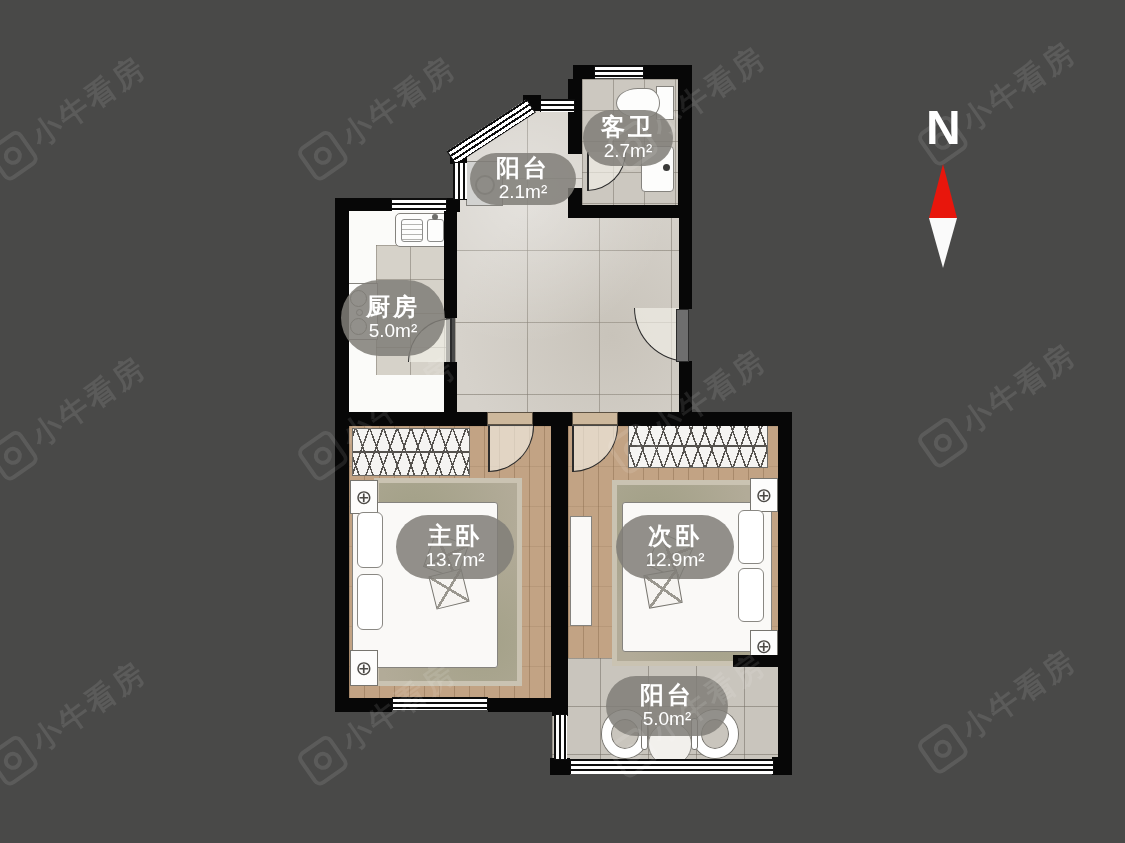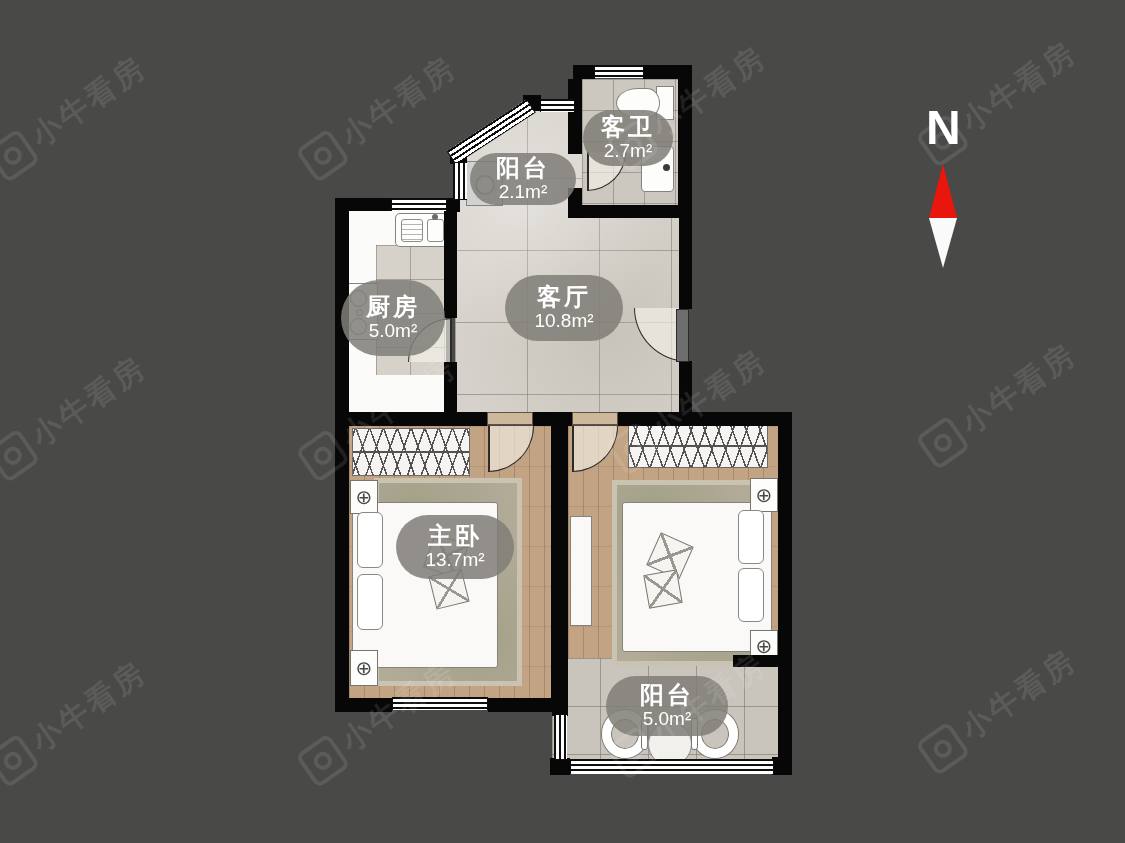--- a/index.html
+++ b/index.html
@@ -189,28 +189,28 @@
     <span class="rarea">2.7m²</span>
   </div>
   <div class="pill" style="left:470px;top:153px;width:106px;height:52px;">
     <span class="rname">阳台</span>
     <span class="rarea">2.1m²</span>
   </div>
   <div class="pill" style="left:341px;top:280px;width:104px;height:76px;">
     <span class="rname">厨房</span>
     <span class="rarea">5.0m²</span>
   </div>
-  <div class="pill" style="left:505px;top:275px;width:118px;height:66px;">
-    <span class="rname">客厅</span>
-    <span class="rarea">10.8m²</span>
-  </div>
   <div class="pill" style="left:396px;top:515px;width:118px;height:64px;">
     <span class="rname">主卧</span>
     <span class="rarea">13.7m²</span>
   </div>
+  <div class="pill" style="left:616px;top:515px;width:118px;height:64px;">
+    <span class="rname">次卧</span>
+    <span class="rarea">12.9m²</span>
+  </div>
   <div class="pill" style="left:606px;top:676px;width:122px;height:60px;">
     <span class="rname">阳台</span>
     <span class="rarea">5.0m²</span>
   </div>
 
   <div class="compass-n" style="left:926px;top:100px;">N</div>
   <div class="tri" style="left:929px;top:164px;border-left:14px solid transparent;border-right:14px solid transparent;border-bottom:54px solid #e8160c;"></div>
   <div class="tri" style="left:929px;top:218px;border-left:14px solid transparent;border-right:14px solid transparent;border-top:50px solid #fafafa;"></div>
 
   <div class="wm" style="left:-20px;top:95px;">

